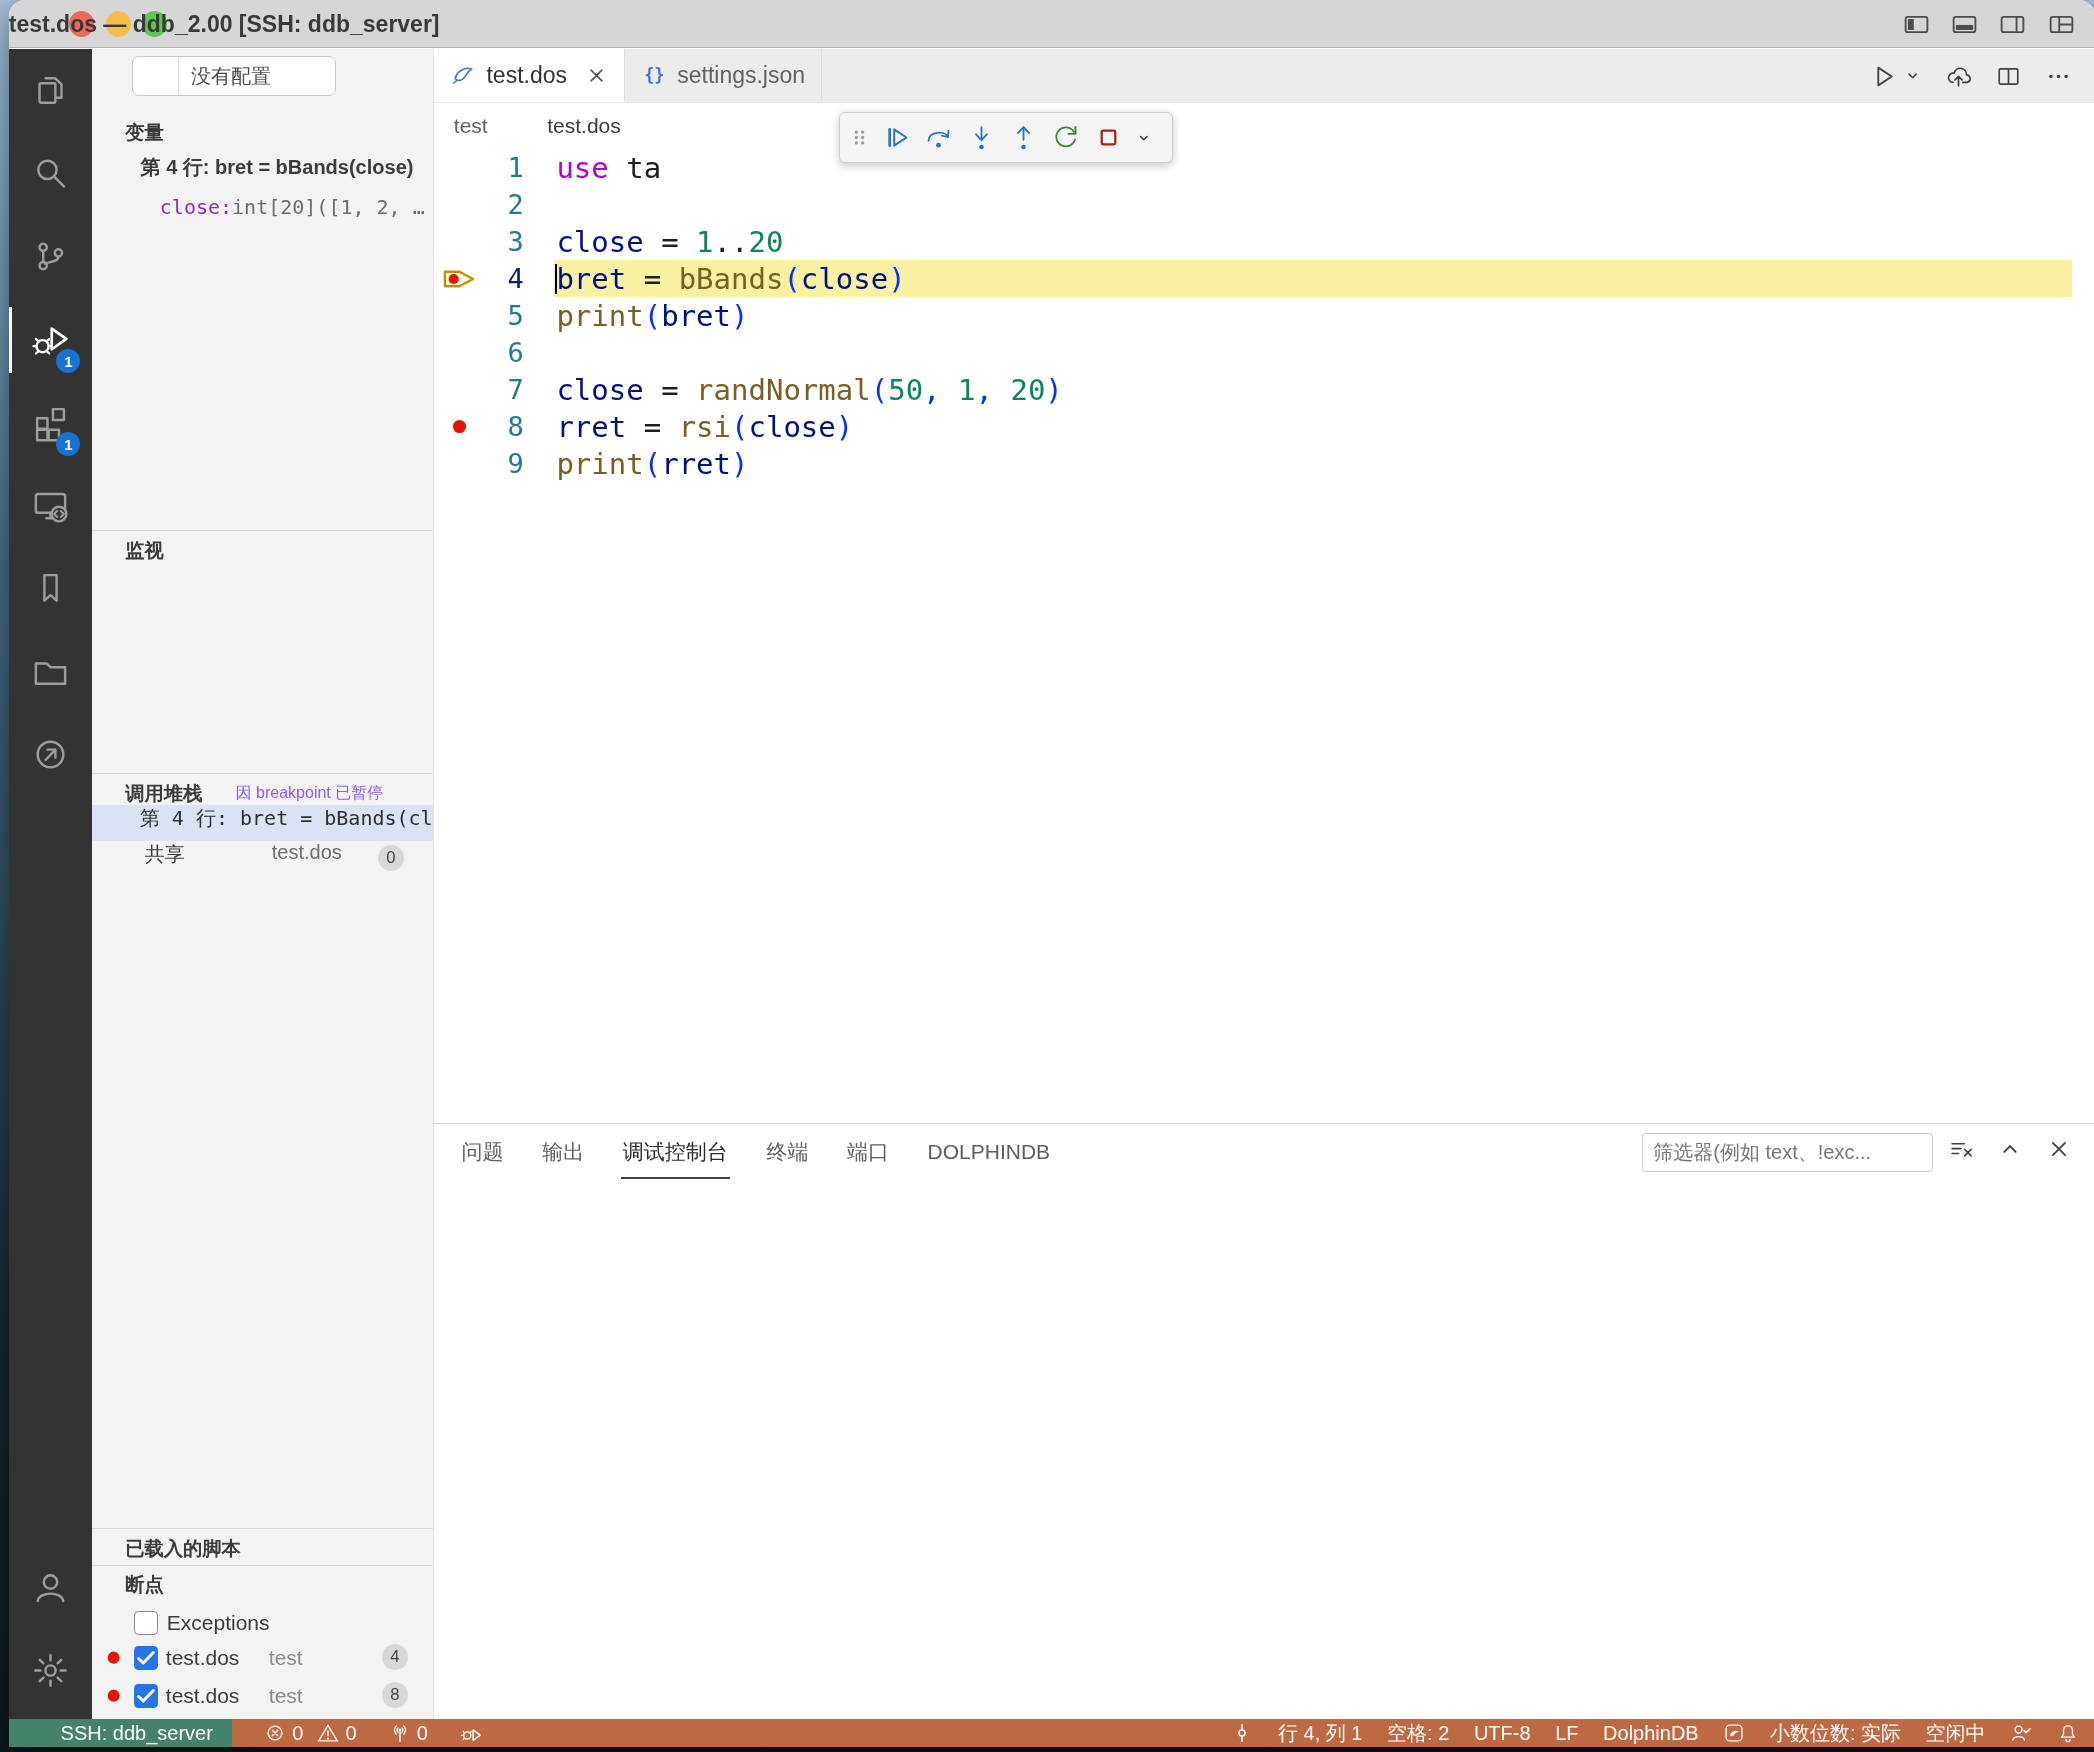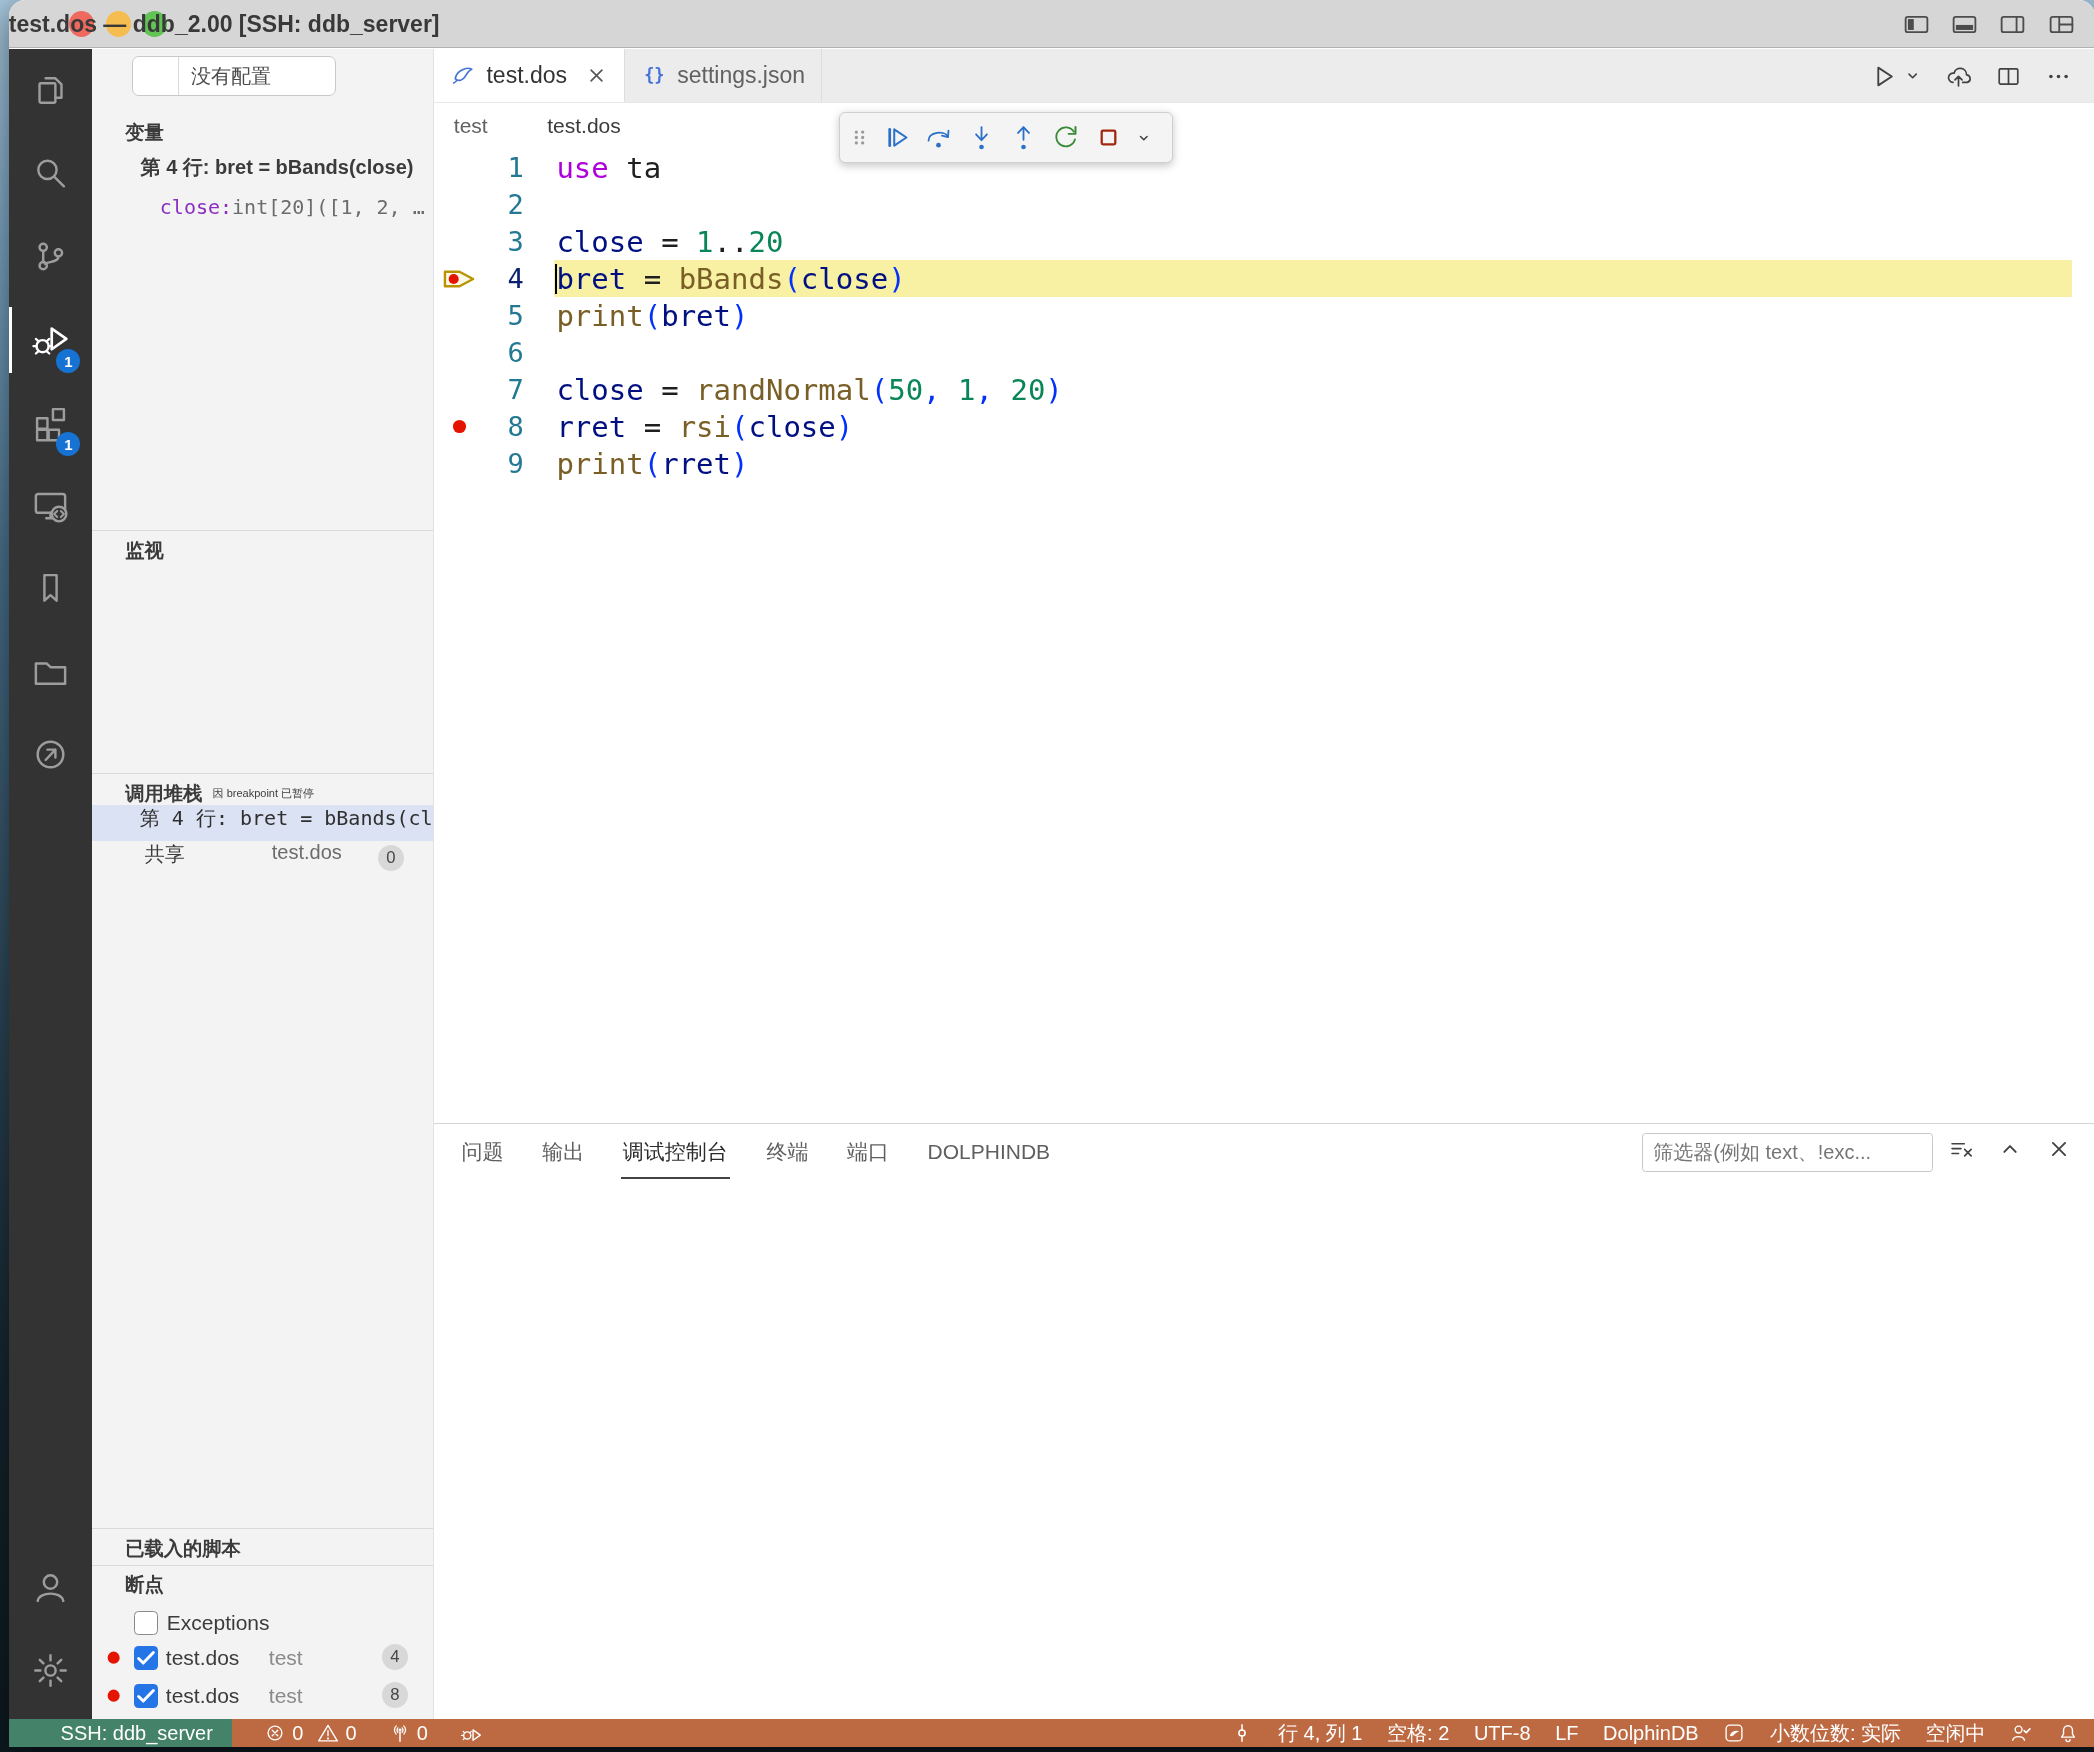--- a/index.html
+++ b/index.html
@@ -45,21 +45,21 @@
   .run-label{flex:1;font-size:20px;color:#4b4b4b;padding-left:12.3px;white-space:nowrap}
   .run-chevron{width:35px;color:#4b4b4b;display:flex;justify-content:center}
   .run-chevron .icon{width:19.3px;height:19.3px}
   .runbar-gear,.runbar-more{position:absolute;top:8px;width:26px;height:26px;color:#484848}
   .runbar-gear{left:252px}.runbar-more{left:298px}
 
   .sec-sep{position:absolute;left:0;width:100%;height:0.9px;background:#d9d9d9}
   .sec-head{position:absolute;left:0;width:100%;height:32px;display:flex;align-items:center;gap:5.3px;padding-left:8.8px;cursor:pointer}
   .sec-head .icon{width:19.3px;height:19.3px;color:#424242}
   .sec-title{font-size:19.3px;font-weight:700;color:#3b3b3b;white-space:nowrap}
-  .sec-note{font-size:11px;color:#404040;margin-left:5px;white-space:nowrap}
+  .sec-note{font-size:16px;color:#8b5cf6;margin-left:28px;white-space:nowrap}
 
   .mono{font-family:"DejaVu Sans Mono",monospace}
   .var-scope{position:absolute;top:100px;left:0;width:100%;height:37px;display:flex;align-items:center;gap:3.5px;padding-left:26px;overflow:hidden}
   .var-scope .icon{width:19.3px;height:19.3px;color:#424242}
   .var-scope-label{font-size:20px;font-weight:700;color:#3b3b3b;white-space:nowrap}
   .var-row{position:absolute;top:139px;left:0;width:100%;height:37px;display:flex;align-items:center;padding-left:68px;overflow:hidden;font-size:20px;white-space:nowrap}
   .var-name{color:#8a2fc0}
   .var-val{color:#6c6c6c}
 
   .frame-row{position:absolute;left:0;width:100%;height:36px;display:flex;align-items:flex-start;overflow:hidden;cursor:pointer}

